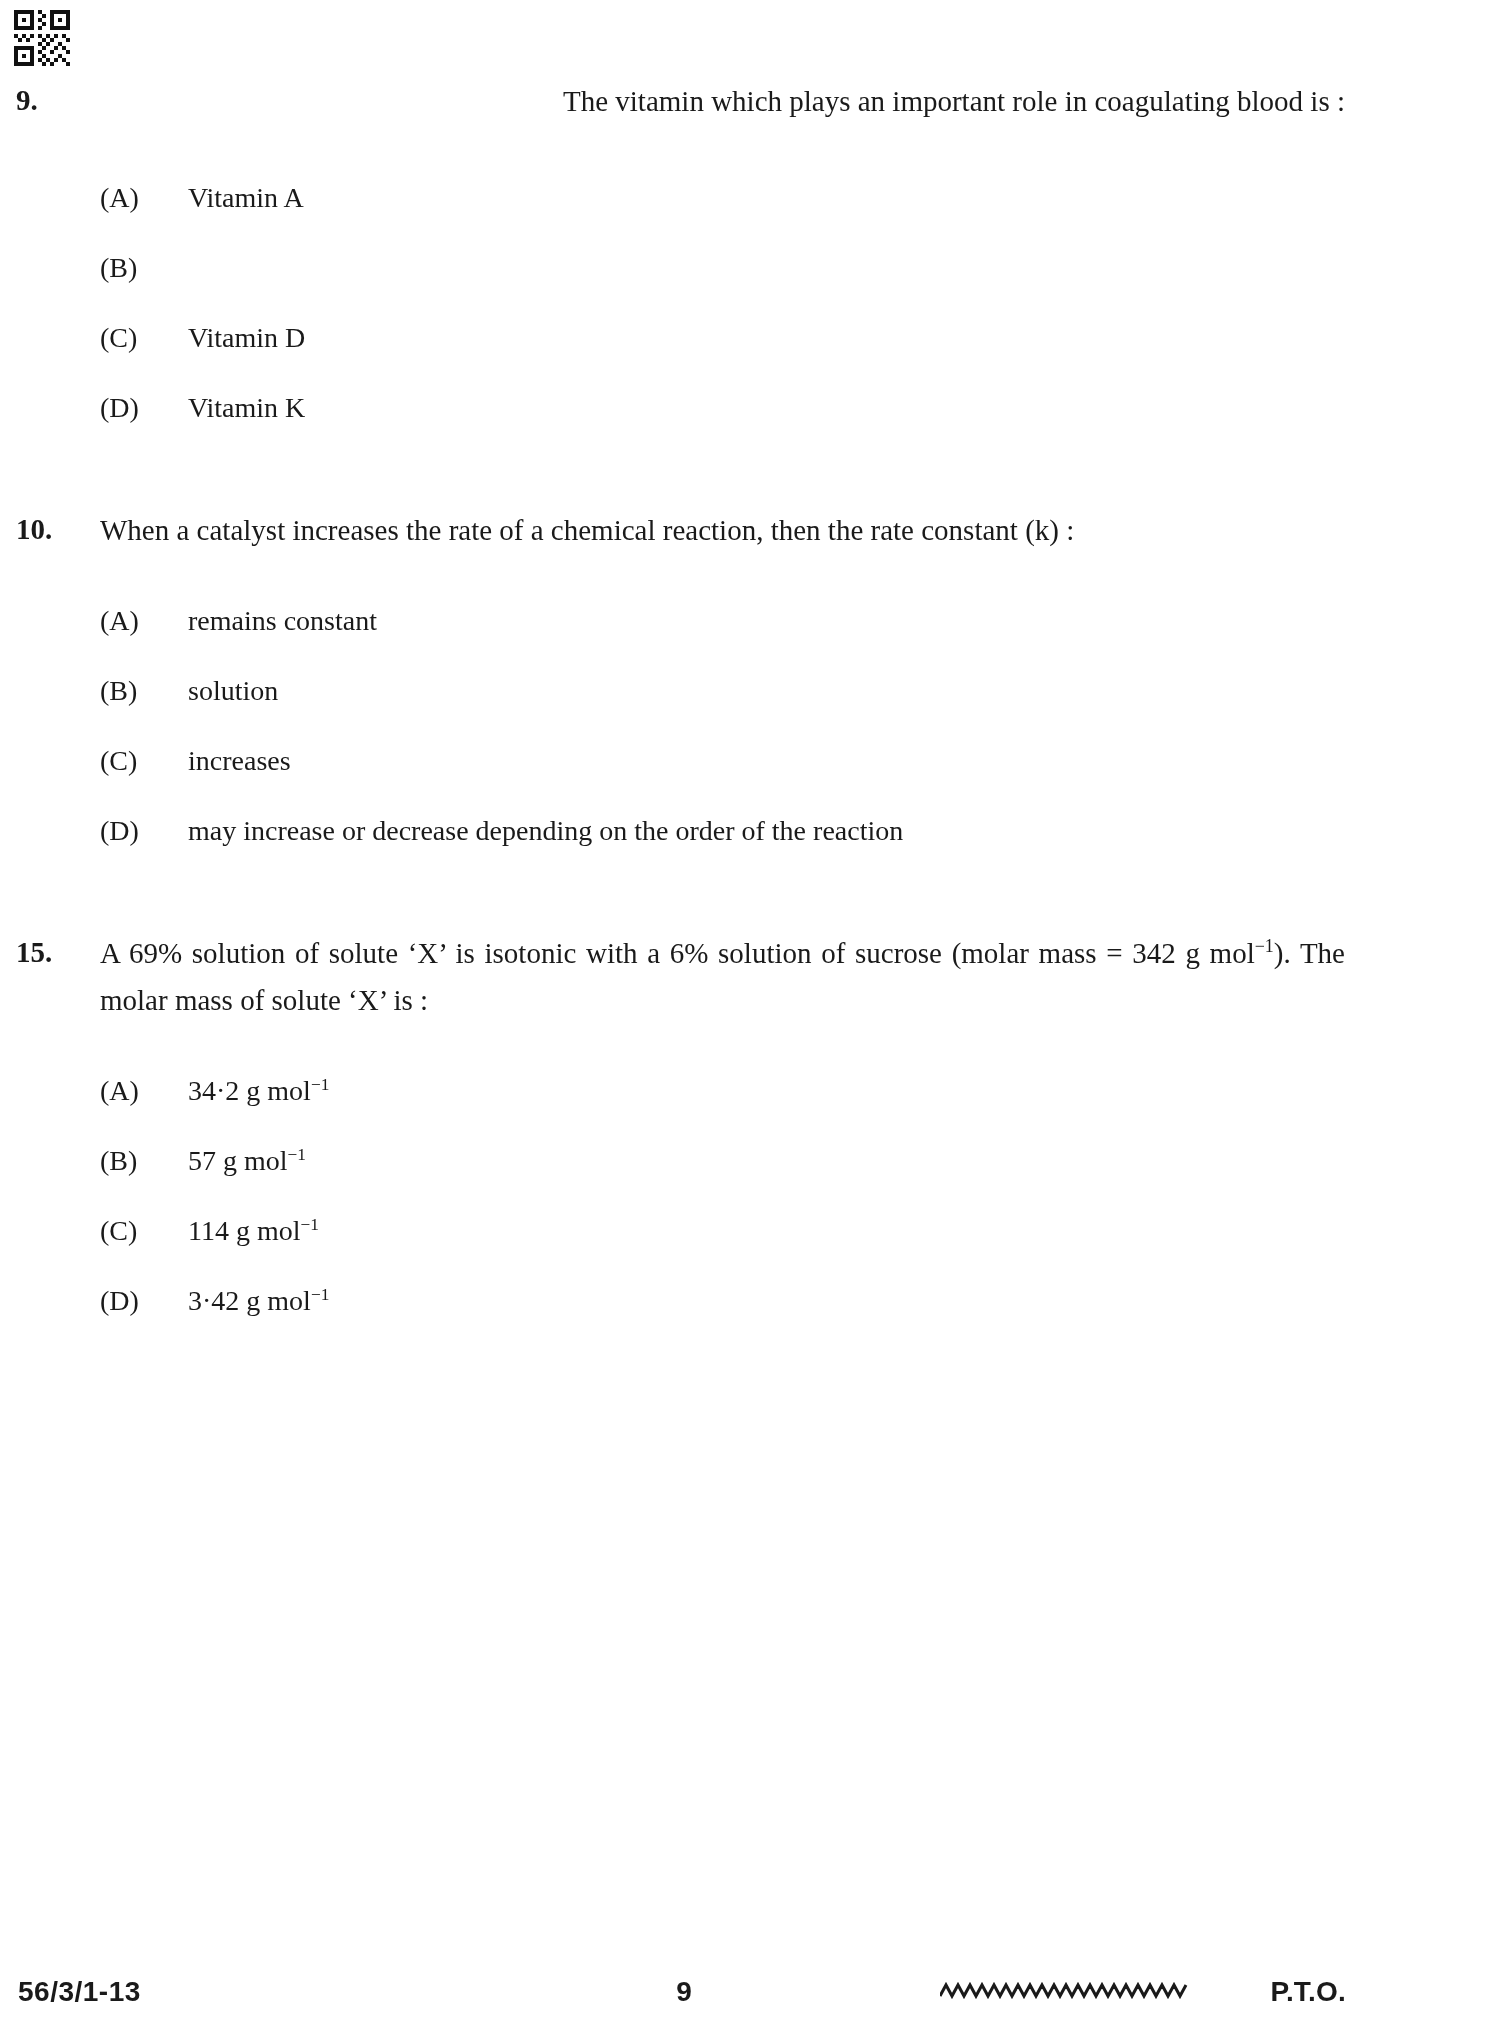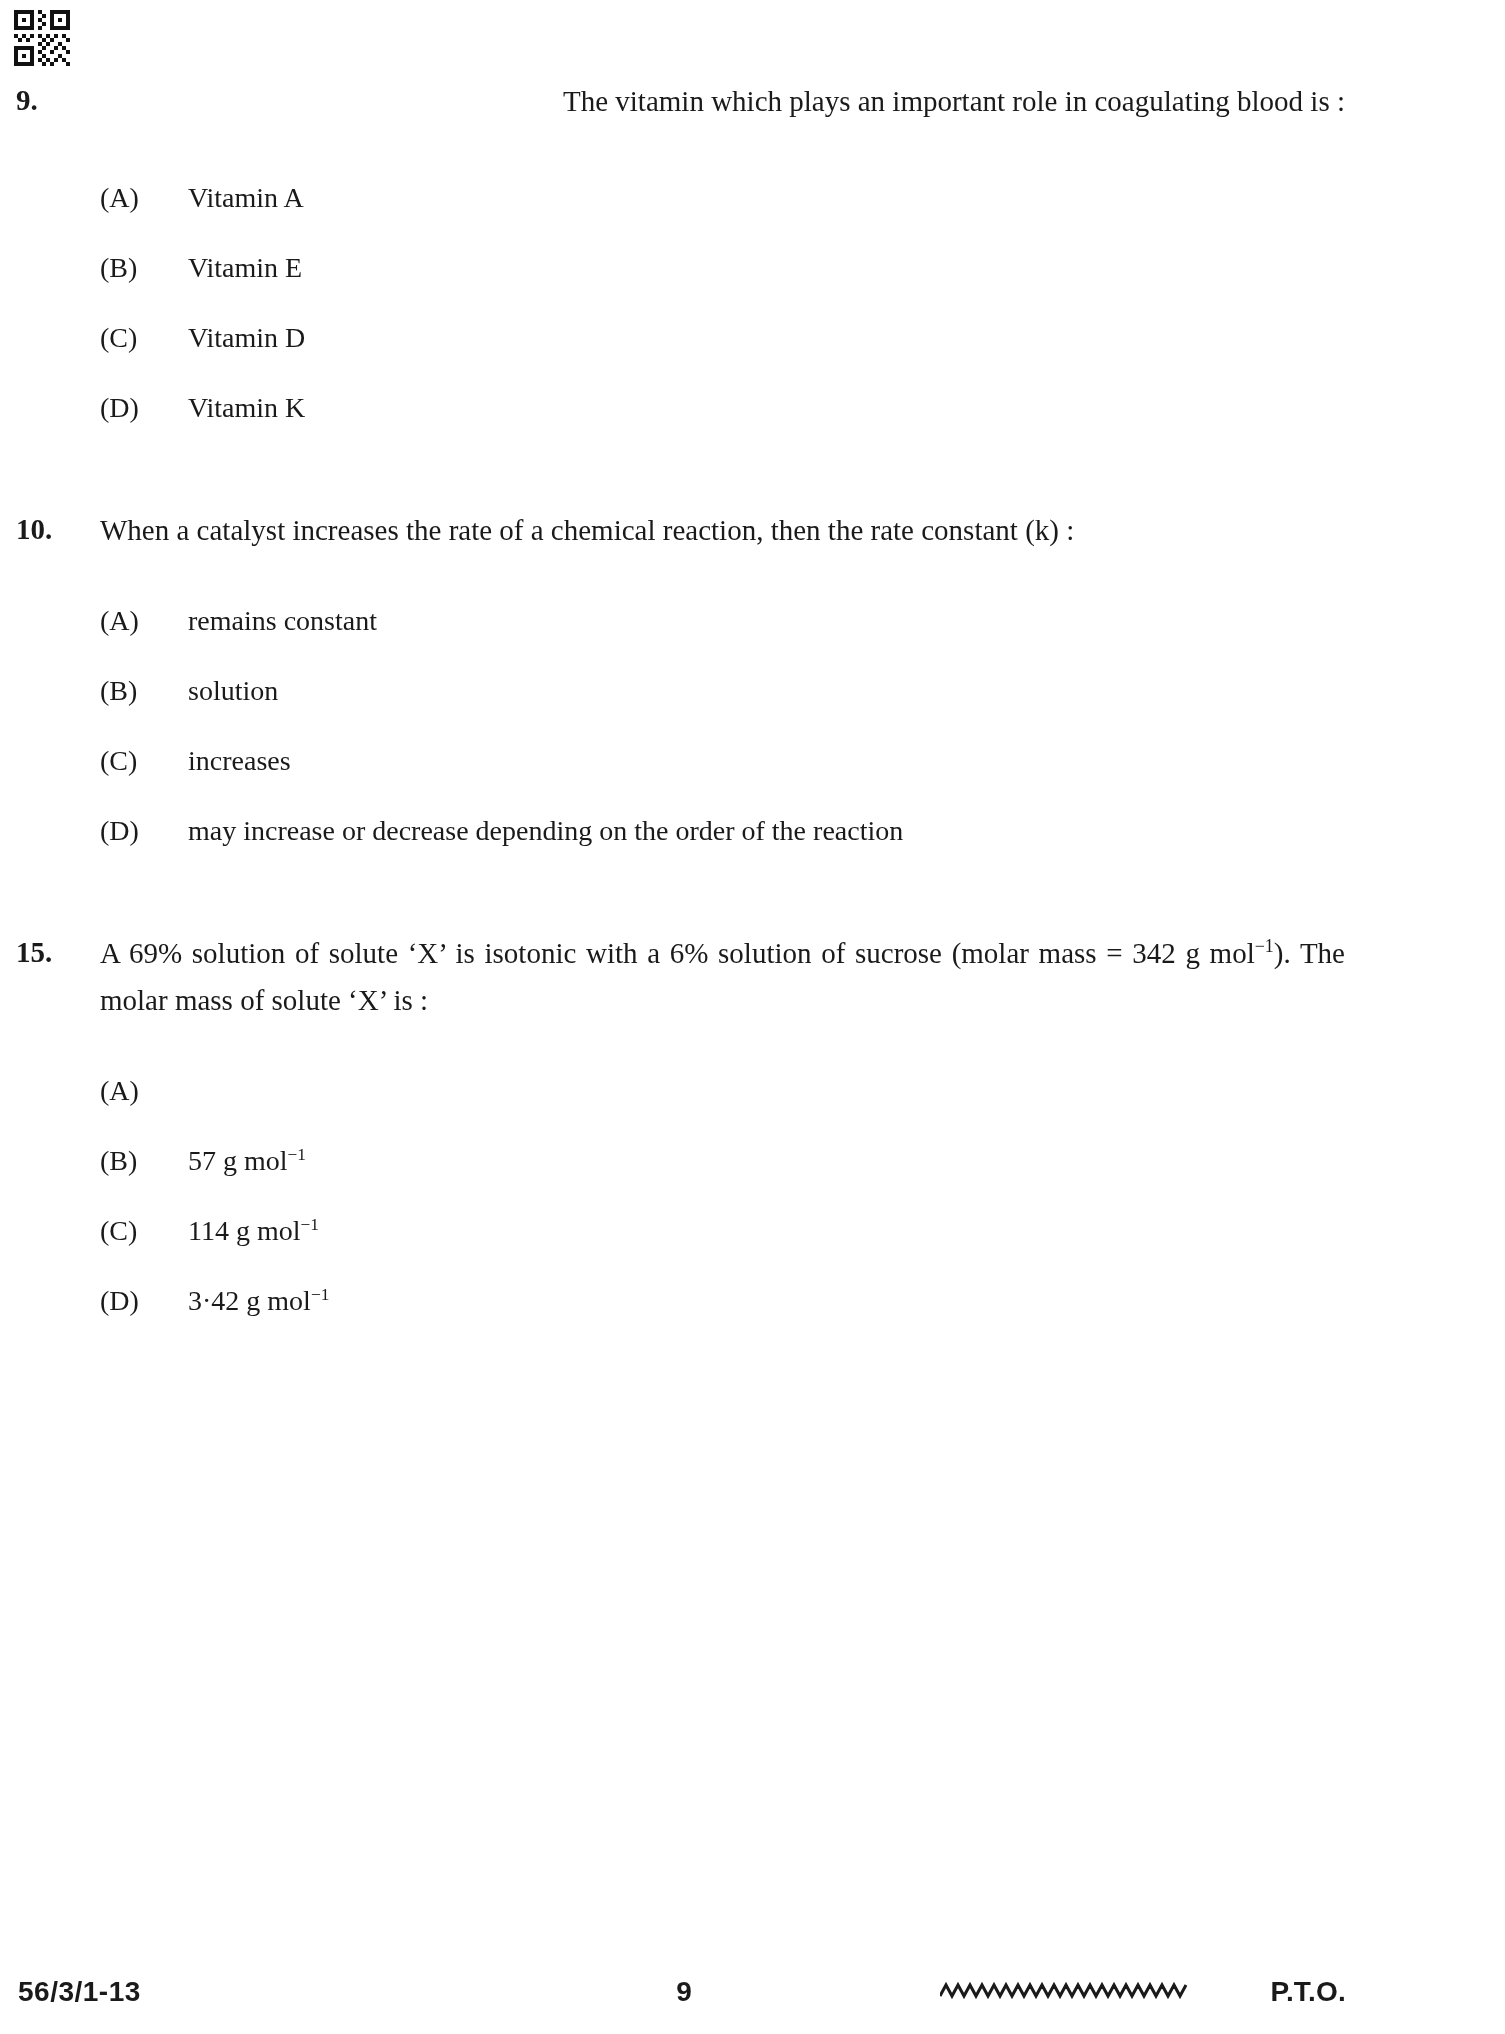--- a/index.html
+++ b/index.html
@@ -212,21 +212,20 @@
         <div class="q-text nojust">The vitamin which plays an important role in coagulating blood is :</div>
       </div>
       <div class="opt-row" style="margin-top:52px;">
         <div class="opt-spacer"></div>
         <div class="opt-label">(A)</div>
         <div class="opt-text">Vitamin A</div>
       </div>
       <div class="opt-row">
         <div class="opt-spacer"></div>
         <div class="opt-label">(B)</div>
-        <div class="opt-text">Vitamin E</div>
       </div>
       <div class="opt-row">
         <div class="opt-spacer"></div>
         <div class="opt-label">(C)</div>
         <div class="opt-text">Vitamin D</div>
       </div>
       <div class="opt-row">
         <div class="opt-spacer"></div>
         <div class="opt-label">(D)</div>
         <div class="opt-text">Vitamin K</div>
@@ -265,20 +264,21 @@
     <div class="gap-between" style="height:78px;"></div>
 
     <div class="question">
       <div class="q-row">
         <div class="q-num">15.</div>
         <div class="q-text"><span>A 69% solution of  solute ‘X’ is isotonic with a 6% solution of sucrose (molar mass = 342 g mol</span><sup>−1</sup><span>). The molar mass of solute ‘X’ is :</span></div>
       </div>
       <div class="opt-row" style="margin-top:46px;">
         <div class="opt-spacer"></div>
         <div class="opt-label">(A)</div>
+        <div class="opt-text"><span>34·2 g mol</span><sup>−1</sup></div>
       </div>
       <div class="opt-row">
         <div class="opt-spacer"></div>
         <div class="opt-label">(B)</div>
         <div class="opt-text"><span>57 g mol</span><sup>−1</sup></div>
       </div>
       <div class="opt-row">
         <div class="opt-spacer"></div>
         <div class="opt-label">(C)</div>
         <div class="opt-text"><span>114 g mol</span><sup>−1</sup></div>

